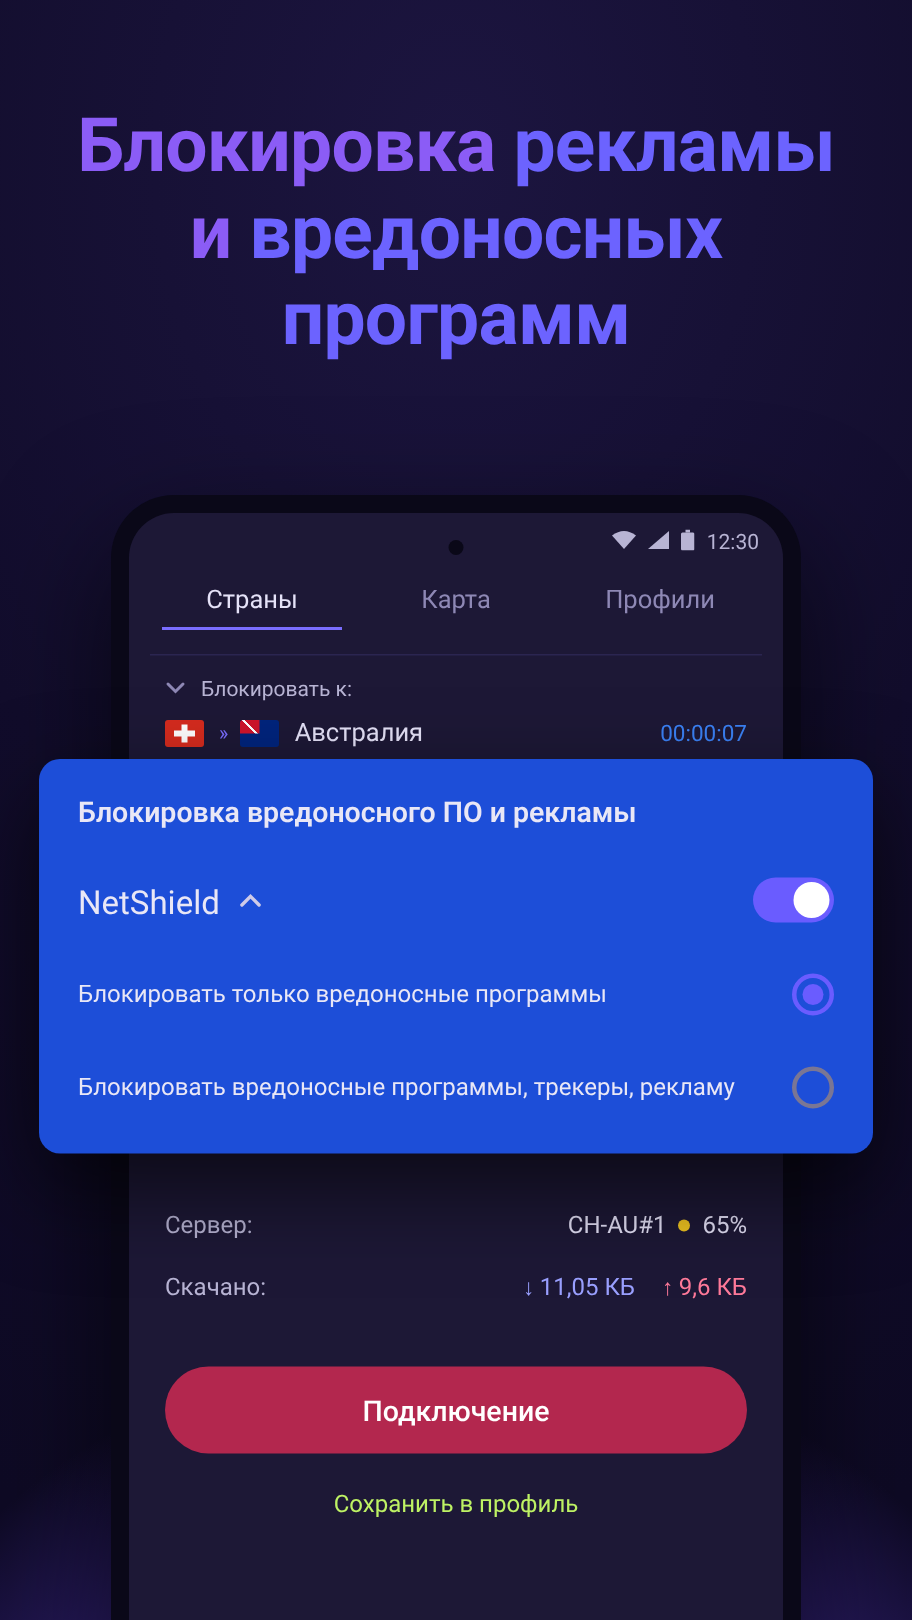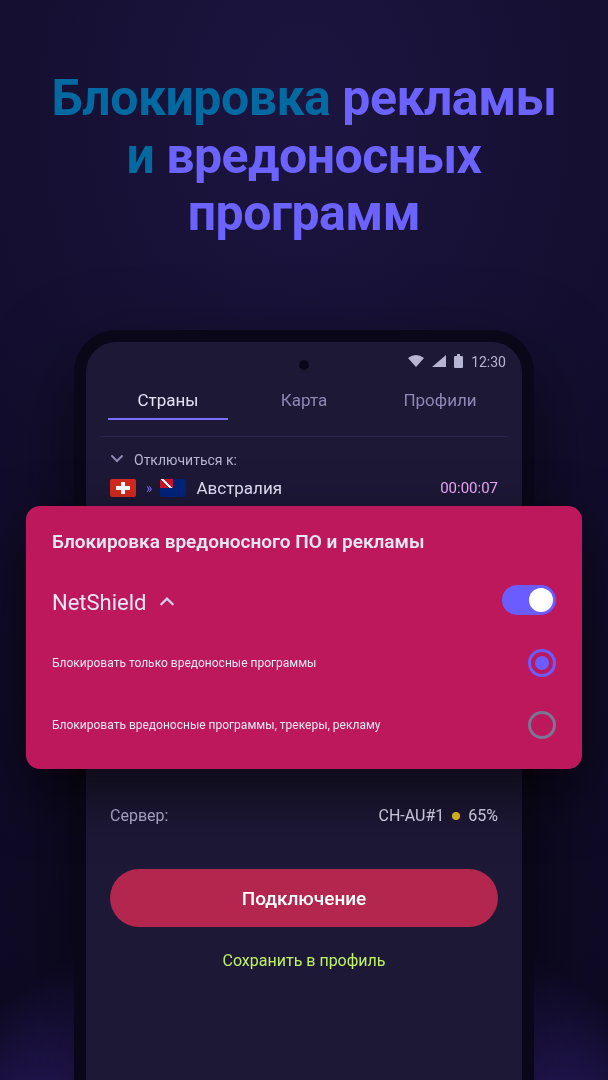--- a/index.html
+++ b/index.html
@@ -15,21 +15,21 @@
     position: absolute;
     left: -200px; right: -200px; bottom: -180px; height: 520px;
     background: radial-gradient(ellipse 60% 100% at 50% 100%, rgba(108,70,255,0.95) 0%, rgba(108,70,255,0.5) 35%, rgba(108,70,255,0) 70%);
     pointer-events: none;
     z-index: 0;
   }
 
   
   .hero { padding: 70px 40px 0 40px; text-align: center; position: relative; z-index: 2; }
   .hero .line { font-size: 50px; font-weight: 700; line-height: 1.15; letter-spacing: -0.5px; }
-  .hero .w  { color: #0369a1; }
+  .hero .w  { color: #8b5cf6; }
   .hero .p  { color: #6c63ff; }
 
   
   .phone {
     position: absolute;
     top: 330px;
     left: 50%;
     transform: translateX(-50%);
     width: 460px;
     height: 900px;
@@ -75,21 +75,21 @@
   }
   .flag { width:26px; height:18px; border-radius:2px; display:inline-block; }
   .flag.ch { background: linear-gradient(#d52b1e,#d52b1e); position:relative; }
   .flag.ch::before, .flag.ch::after { content:""; position:absolute; background:#fff; }
   .flag.ch::before { left:11px; top:3px; width:4px; height:12px; }
   .flag.ch::after  { left:6px;  top:7px; width:14px; height:4px; }
   .flag.au { background: linear-gradient(#00247d,#00247d); position:relative; overflow:hidden; }
   .flag.au::before { content:""; position:absolute; left:0; top:0; width:13px; height:9px;
                      background: linear-gradient(45deg,#cf142b 45%,#fff 45% 55%,#cf142b 55%); }
   .arrs { color:#7a6dff; font-size:14px; letter-spacing:-2px; }
-  .timer { margin-left:auto; font-size:15px; color:#f0abfc; }
+  .timer { margin-left:auto; font-size:15px; color:#3b82f6; }
 
   .server-row, .dl-row {
     display:flex; align-items:center; padding: 4px 24px; color:#b8b4d4; font-size:16px;
   }
   .server-row .val { margin-left:auto; color:#e5e2f8; display:flex; align-items:center; gap:8px; }
   .dot-y { width:8px; height:8px; border-radius:50%; background:#f0c420; }
   .dl-row { margin-top: 14px; }
   .dl-row .spacer { flex:1; }
   .dl-row .down { color:#9aa0ff; }
   .dl-row .up   { color:#ff7a9a; margin-left:18px; }
@@ -103,42 +103,42 @@
     color:#fff; font-size:19px; font-weight:500;
   }
   .save-profile { text-align:center; margin-top:24px; color:#bef264; font-size:16px; }
 
   
   .sheet {
     position: absolute;
     top: 506px;
     left: 50%; transform: translateX(-50%);
     width: 556px;
-    background:#be185d;
+    background:#1d4ed8;
     border-radius: 14px;
     box-shadow: 0 24px 60px rgba(0,0,0,0.6);
     padding: 24px 26px 30px 26px;
     z-index: 5;
     color:#e9e7f6;
   }
   .sheet-title { font-size: 19px; font-weight:600; margin-bottom: 32px; }
   .net-row { display:flex; align-items:flex-end; gap:12px; font-size:22px;margin-top:20px; }
   .chev-up { width:16px; height:16px; transform: rotate(180deg); }
   .toggle {
     margin-left:auto; width:54px; height:30px; border-radius:15px;
     background:#6a5cff; position:relative;
   }
   .toggle::after {
     content:""; position:absolute; right:3px; top:3px; width:24px; height:24px;
     border-radius:50%; background:#fff;
   }
 
   .opt {
     display:flex; align-items:center; gap:28px; margin-top:34px;
-    font-size:12px; line-height:1.4;
+    font-size:16px; line-height:1.4;
   }
   .opt .text { flex:1; }
   .radio {
     width:28px; height:28px; border-radius:50%;
     border:3px solid #7a7694; flex-shrink:0; position:relative;
   }
   .radio.sel { border-color:#6a5cff; }
   .radio.sel::after {
     content:""; position:absolute; inset:4px; border-radius:50%; background:#6a5cff;
   }
@@ -183,21 +183,21 @@
     </div>
     <div class="tabs-underline"></div>
 
     <div class="conn">
       <div class="row1">
         <span class="ico">
           <svg class="chev-down" viewBox="0 0 14 14">
               <path d="M2 5 L7 10 L12 5" stroke="#8e88b5" stroke-width="2" fill="none" stroke-linecap="round"></path>
             </svg>
         </span>
-        <span>Отключиться к:</span>
+        <span>Блокировать к:</span>
       </div>
       <div class="row2">
         <span class="flag ch"></span>
         <span class="arrs">››</span>
         <span class="flag au"></span>
         <span>Австралия</span>
         <span class="timer">00:00:07</span>
       </div>
     </div>
 
@@ -205,20 +205,26 @@
 
     <div class="server-row">
       <span>Сервер:</span>
       <span class="val">
         <span>CH-AU#1</span>
         <span class="dot-y"></span>
         <span>65%</span>
       </span>
     </div>
 
+    <div class="dl-row">
+      <span>Скачано:</span>
+      <span class="spacer"></span>
+      <span class="down"><span class="arrow-sm">↓ </span><span>11,05 КБ</span></span>
+      <span class="up"><span class="arrow-sm">↑ </span><span>9,6 КБ</span></span>
+    </div>
 
     <div class="big-btn">
       <span>Подключение</span>
     </div>
     <div class="save-profile">
       <span>Сохранить в профиль</span>
     </div>
 
   </div>
 </div>

